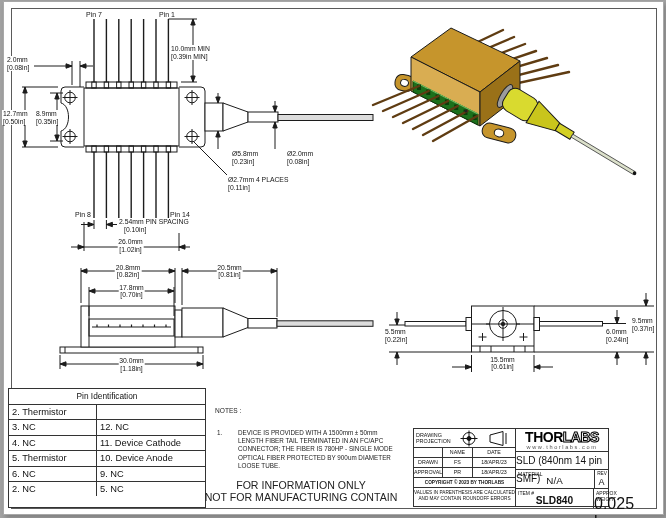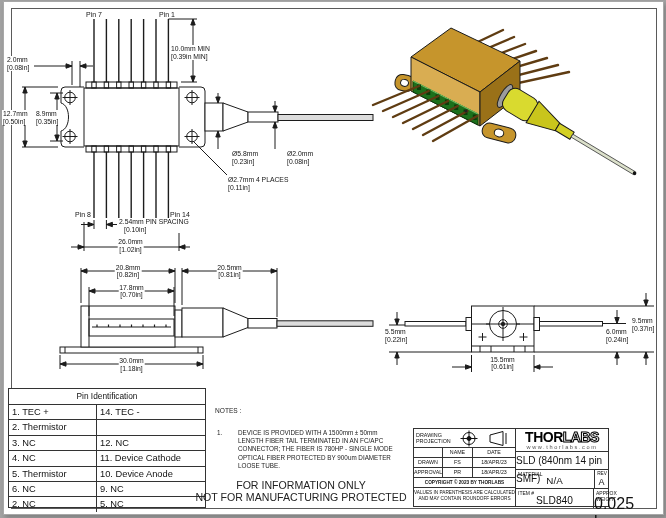--- a/index.html
+++ b/index.html
@@ -49,21 +49,21 @@
   .logo-labs{color:#fff;-webkit-text-stroke:1px #000;text-shadow:0 0 1px #000;}
   .logourl{font-size:5.6px;letter-spacing:1.6px;color:#555;line-height:6px;}
   .tb-title{height:18px;line-height:18px;border-bottom:1px solid #333;box-sizing:border-box;text-align:left;font-size:10px;}
   .tb-mat{position:relative;height:19px;border-bottom:1px solid #333;box-sizing:border-box;}
   .small-lab{position:absolute;left:2px;top:1px;font-size:5px;}
   .mat-val{position:absolute;left:0;right:15px;top:5px;text-align:center;font-size:9.8px;}
   .rev-box{position:absolute;right:0;top:0;width:14px;height:100%;border-left:1px solid #333;box-sizing:border-box;}
   .rev-lab{position:absolute;right:1px;top:1px;font-size:4.8px;}
   .rev-val{position:absolute;left:0;right:0;top:7px;text-align:center;font-size:9px;}
   .tb-item{position:relative;height:19px;}
-  .item-val{position:absolute;left:0;width:77px;top:6px;text-align:center;font-size:10.2px;}
+  .item-val{position:absolute;left:0;width:77px;top:6px;text-align:center;font-size:10.2px;font-weight:bold;}
   .wt-box{position:absolute;left:77px;right:0;top:0;bottom:0;border-left:1px solid #333;}
   .wt-val{position:absolute;left:0;right:0;top:6px;text-align:center;font-size:16px;}
 </style>
 </head>
 <body>
 
 <div class="stage">
   <div class="sheet"></div>
   <div class="frame"></div>
 
@@ -405,24 +405,20 @@
       <div>[0.37in]</div>
     </div>
   <div class="lbl c" style="left:502.5px;top:355.5px;">
     <div>15.5mm</div>
       <div>[0.61in]</div>
     </div>
 
   <div class="pintable">
     <div class="pt-head">Pin Identification</div>
     <div class="pt-row">
-      <span class="pt-c1">1. TEC +</span>
-      <span class="pt-c2">14. TEC -</span>
-      </div>
-    <div class="pt-row">
       <span class="pt-c1">2. Thermistor</span>
       </div>
     <div class="pt-row">
       <span class="pt-c1">3. NC</span>
       <span class="pt-c2">12. NC</span>
       </div>
     <div class="pt-row">
       <span class="pt-c1">4. NC</span>
       <span class="pt-c2">11. Device Cathode</span>
       </div>
@@ -439,21 +435,21 @@
       <span class="pt-c2">5. NC</span>
       </div>
   </div>
 
   <div class="notes-h">NOTES :</div>
   <div class="note-num">1.</div>
   <div class="note-txt">DEVICE IS PROVIDED WITH A 1500mm ± 50mm LENGTH FIBER TAIL TERMINATED IN AN FC/APC CONNECTOR; THE FIBER IS 780HP - SINGLE MODE OPTICAL FIBER PROTECTED BY 900um DIAMETER LOOSE TUBE.</div>
 
   <div class="forinfo">
     <div class="l1">FOR INFORMATION ONLY</div>
-    <div class="l2">NOT FOR MANUFACTURING PROTECTED</div>
+    <div class="l2">NOT FOR MANUFACTURING CONTAIN</div>
   </div>
 
   <div class="tblock">
     <div class="tb-left">
       <div class="tb-r1">
         <div class="projlab">
           <div>DRAWING</div>
           <div>PROJECTION</div>
         </div>
         <span class="projicons">

